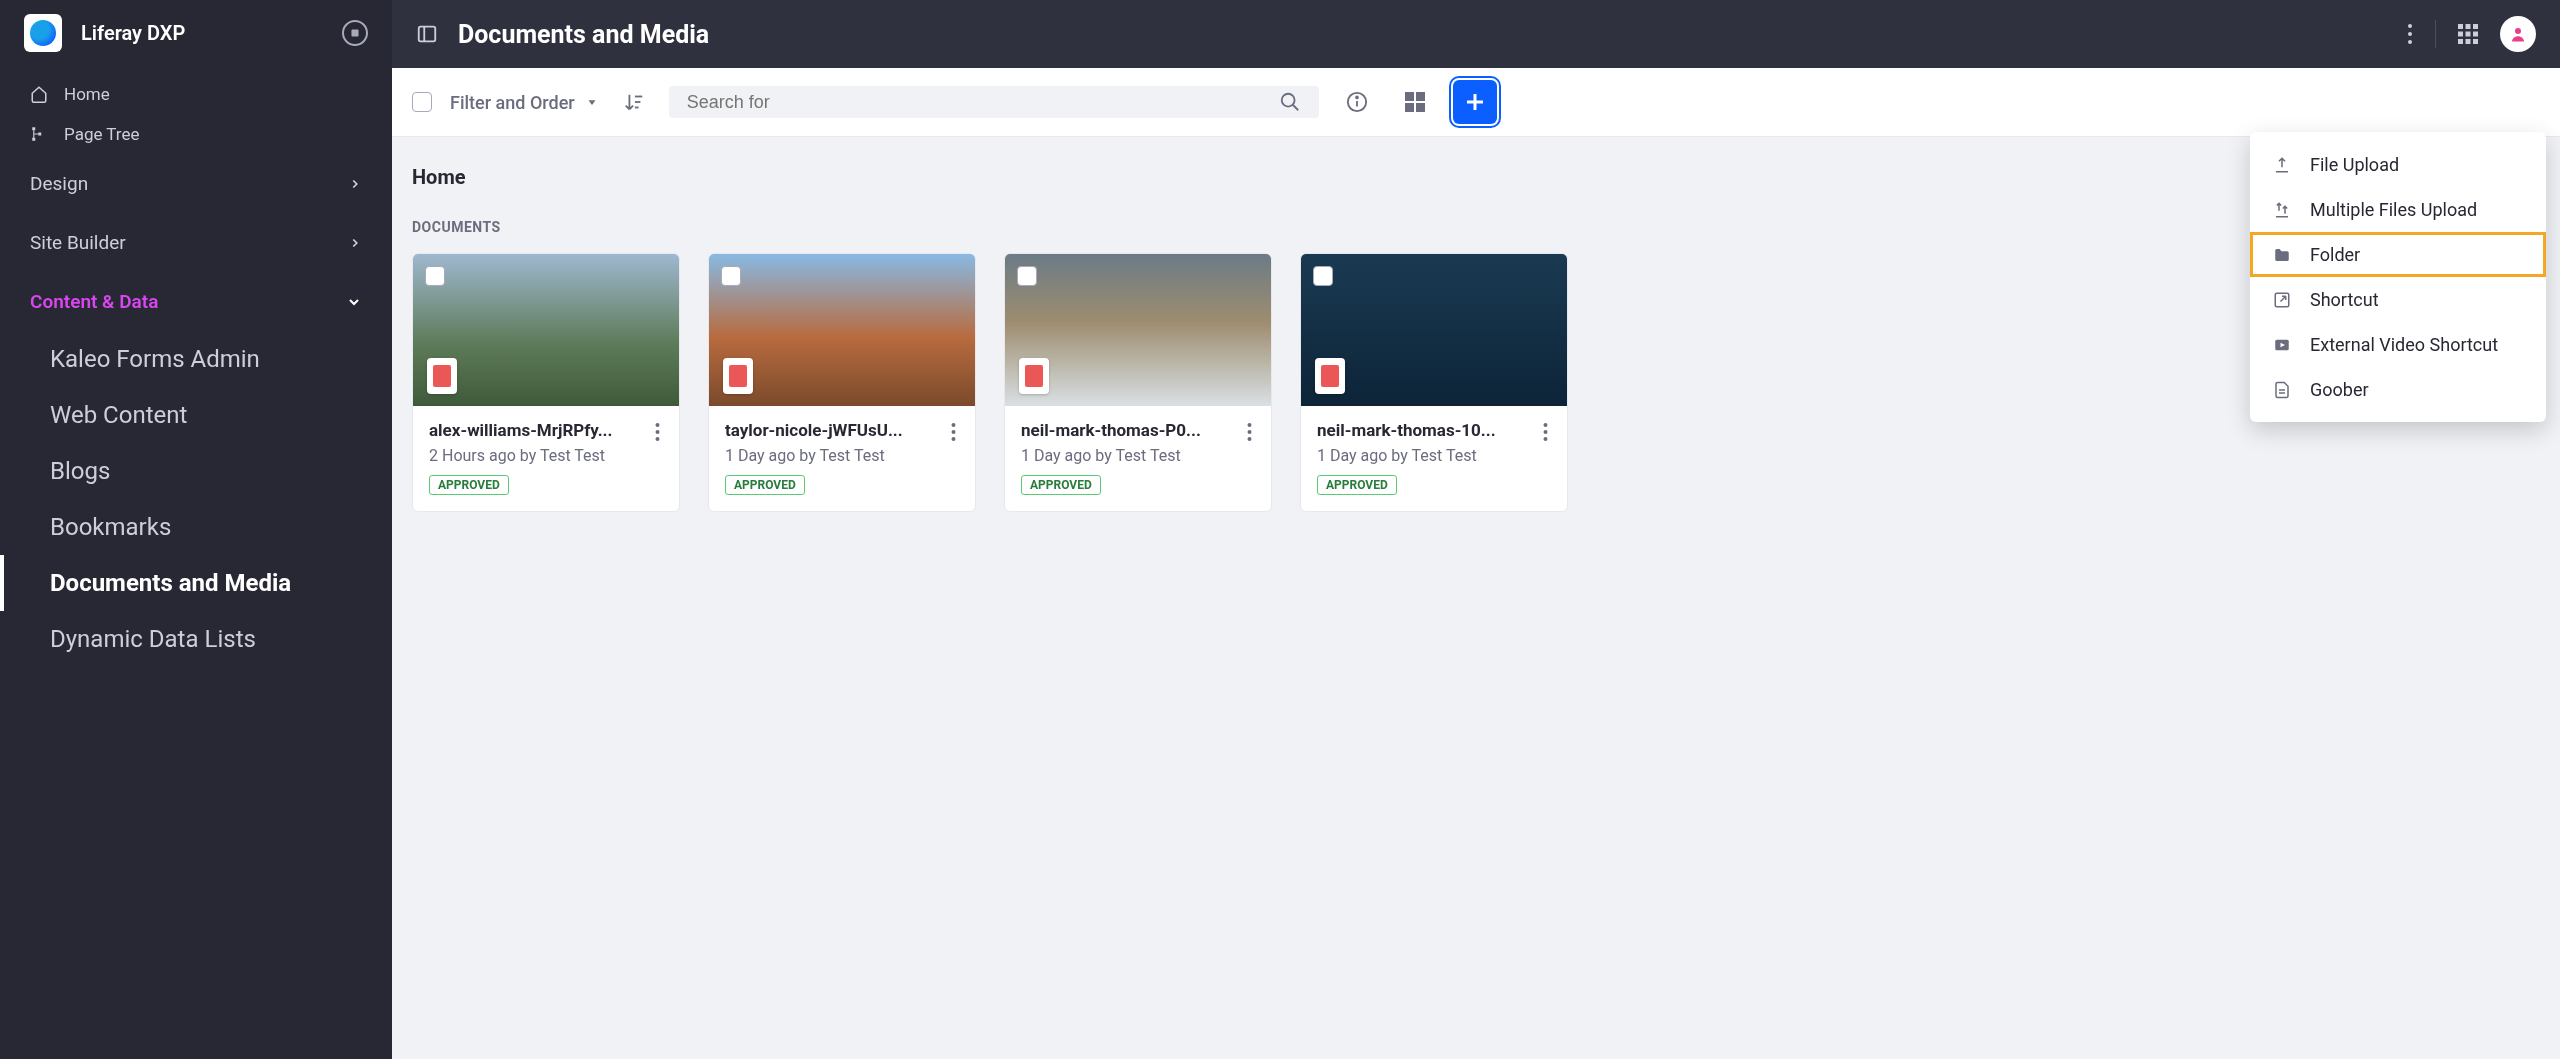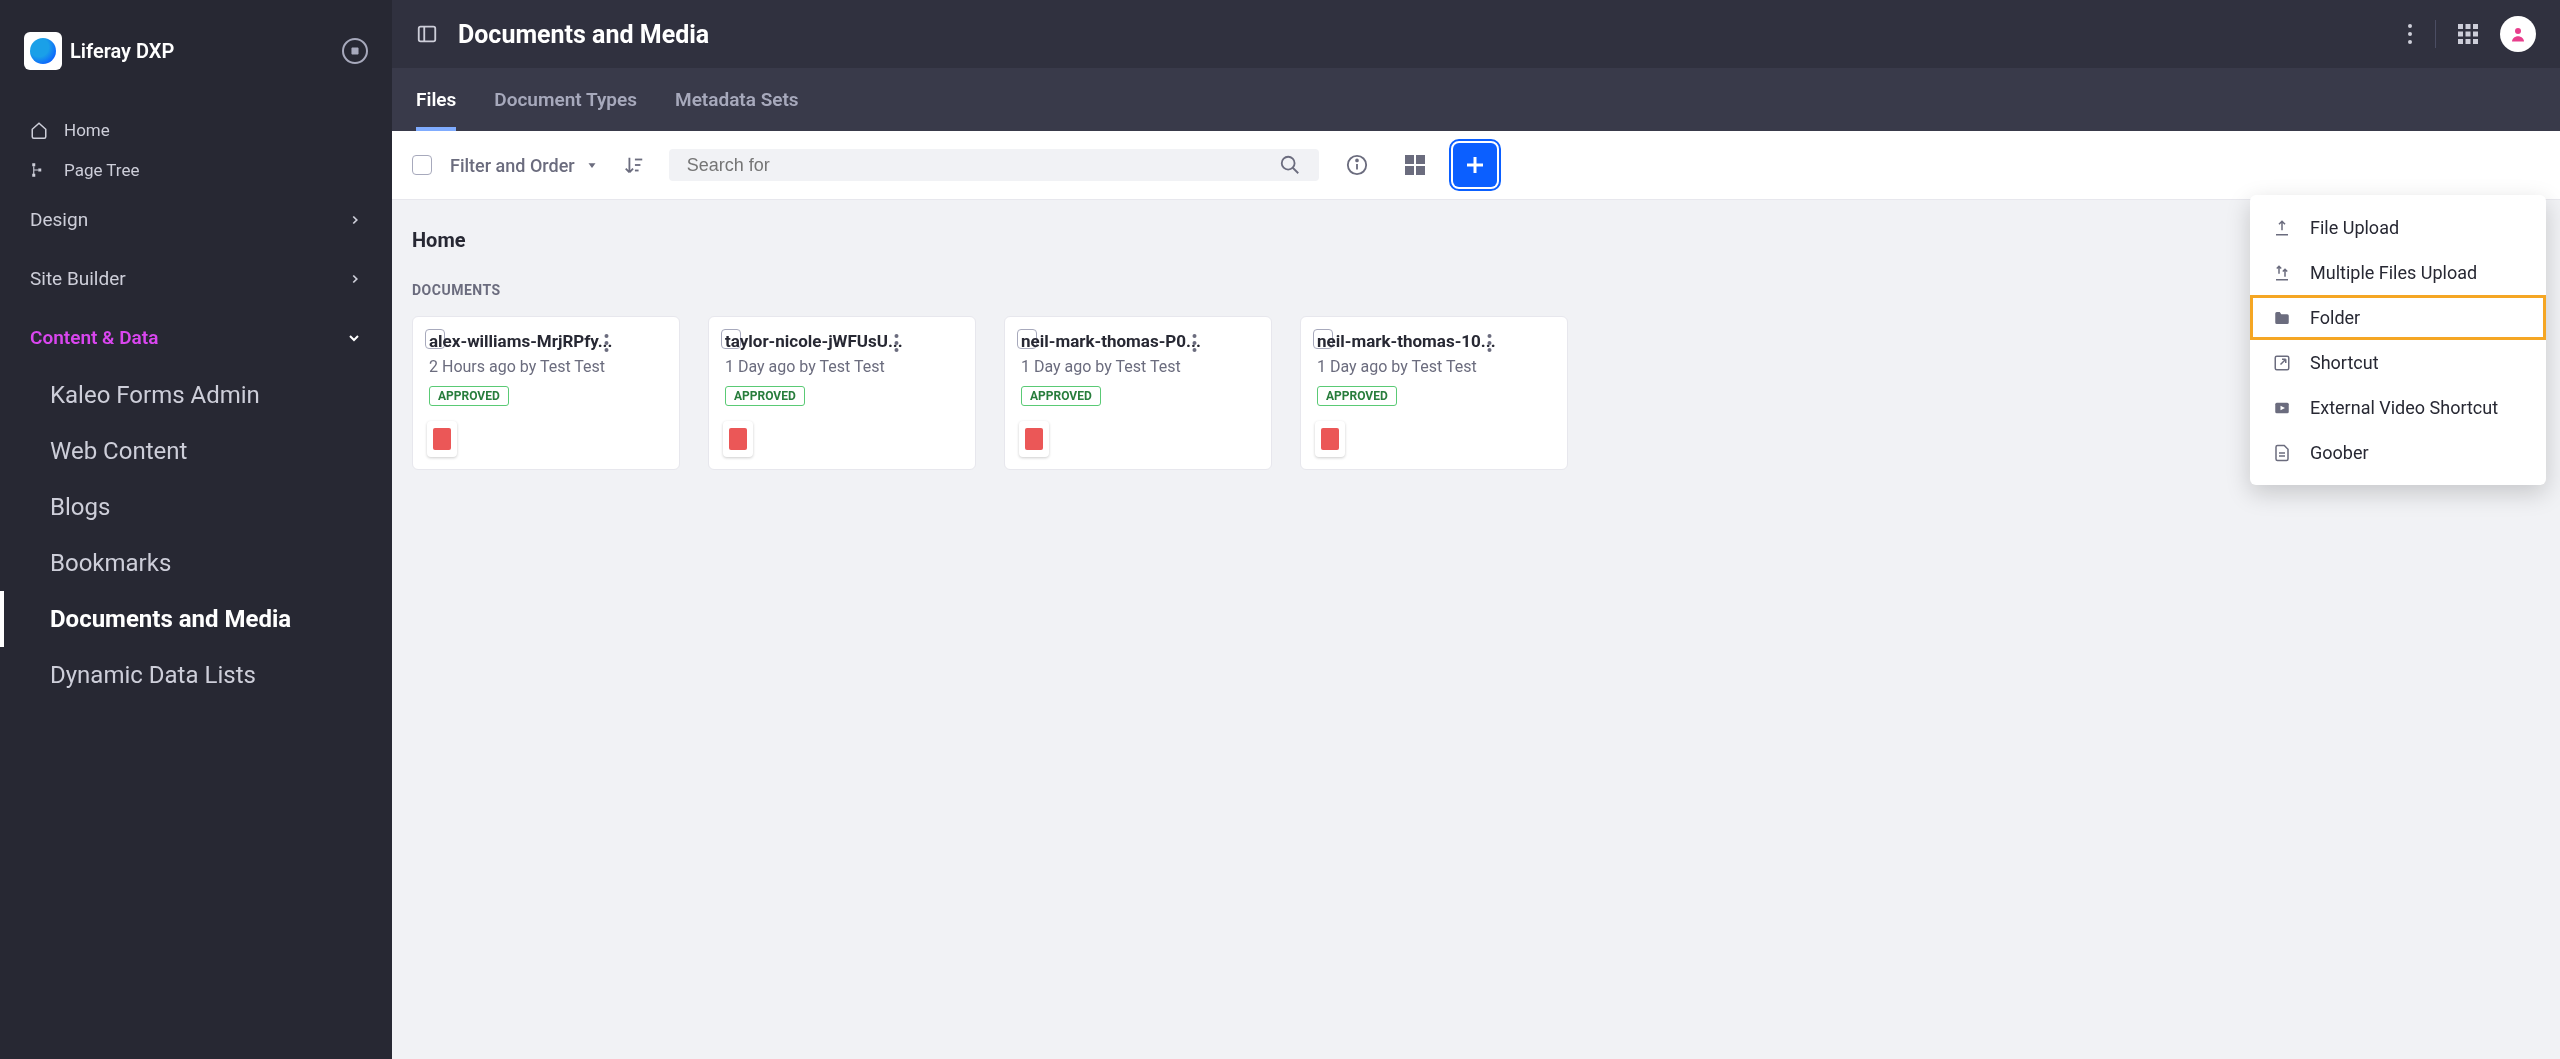--- a/index.html
+++ b/index.html
@@ -1,21 +1,21 @@
 <!DOCTYPE html>
 <html><head>
 <meta charset="utf-8">
 <style>
 * { box-sizing: border-box; margin: 0; padding: 0; }
 html, body { width: 100%; height: 100%; font-family: -apple-system, BlinkMacSystemFont, "Segoe UI", Roboto, sans-serif; }
 body { display: flex; background: #f1f2f5; color: #272833; }
 
 
 .sidebar { width: 392px; min-width: 392px; background: #272833; color: #fff; display: flex; flex-direction: column; }
-.sidebar-header { display: flex; align-items: center; padding: 32px 24px; gap: 8px; }
+.sidebar-header { display: flex; align-items: center; padding: 14px 24px; gap: 19px; }
 .brand-logo { width: 38px; height: 38px; background: #fff; border-radius: 6px; display: flex; align-items: center; justify-content: center; }
 .brand-logo-inner { width: 26px; height: 26px; border-radius: 50%; background: radial-gradient(circle at 35% 35%, #1aa0e8 40%, #0b5fff 80%); }
 .brand-name { font-size: 20px; font-weight: 600; flex: 1; }
 .compass-icon { width: 26px; height: 26px; border: 2px solid #a7a9bc; border-radius: 50%; position: relative; }
 .compass-icon::after { content: ""; position: absolute; top: 50%; left: 50%; width: 10px; height: 10px; transform: translate(-50%,-50%) rotate(45deg); background: #a7a9bc; clip-path: polygon(50% 0,100% 50%,50% 100%,0 50%); }
 
 .sidebar-nav { padding: 8px 0; }
 .nav-item { display: flex; align-items: center; gap: 16px; padding: 10px 30px; font-size: 17px; color: #cdced9; cursor: pointer; }
 .nav-group { display: flex; align-items: center; justify-content: space-between; padding: 18px 30px; font-size: 19px; color: #cdced9; cursor: pointer; }
 .nav-group.open { color: #d946ef; font-weight: 600; }
@@ -53,21 +53,21 @@
 .dropdown-item { display: flex; align-items: flex-end; gap: 18px; padding: 12px 22px; font-size: 18px; color: #272833; cursor: pointer; }
 .dropdown-item.highlight { outline: 3px solid #f5a623; outline-offset: -3px; }
 .dropdown-icon { width: 20px; height: 20px; color: #6b6c7e; display: flex; align-items: center; justify-content: center; }
 
 
 .content { padding: 28px 20px; overflow: auto; }
 .breadcrumb-home { font-size: 20px; font-weight: 700; margin-bottom: 30px; }
 .section-label { font-size: 14px; font-weight: 700; color: #6b6c7e; letter-spacing: 0.5px; margin-bottom: 18px; }
 
 .cards { display: flex; gap: 28px; flex-wrap: wrap; }
-.card { width: 268px; background: #fff; border-radius: 6px; border: 1px solid #e7e7ed; overflow: hidden; display: flex; flex-direction: row; }
+.card { width: 268px; background: #fff; border-radius: 6px; border: 1px solid #e7e7ed; overflow: hidden; display: flex; flex-direction: column; }
 .card-img { height: 152px; position: relative; background-size: cover; background-position: center; }
 .card-img .card-check { position: absolute; top: 12px; left: 12px; }
 .file-type-badge { position: absolute; bottom: 12px; left: 14px; width: 30px; height: 36px; background: #fff; border-radius: 4px; display: flex; align-items: center; justify-content: center; box-shadow: 0 1px 3px rgba(0,0,0,0.2); }
 .file-type-inner { width: 18px; height: 22px; background: #eb5757; border-radius: 2px; position: relative; }
 .card-body { padding: 14px 16px 16px; position: relative; }
 .card-title { font-size: 17px; font-weight: 700; white-space: nowrap; overflow: hidden; text-overflow: ellipsis; max-width: 200px; }
 .card-meta { font-size: 16px; color: #6b6c7e; margin-top: 6px; }
 .badge-approved { display: inline-block; margin-top: 10px; font-size: 12px; font-weight: 700; color: #287d3c; border: 1px solid #5aca75; border-radius: 3px; padding: 2px 8px; }
 .card-menu { position: absolute; top: 14px; right: 10px; width: 24px; height: 24px; display: flex; align-items: center; justify-content: center; cursor: pointer; color: #6b6c7e; }
 
@@ -177,25 +177,20 @@
         </span>
       <div class="avatar">
         <svg width="18" height="18" viewBox="0 0 24 24" fill="#e83e8c">
             <circle cx="12" cy="8" r="4"></circle>
             <path d="M4 22c0-4 4-7 8-7s8 3 8 7z"></path>
           </svg>
       </div>
     </div>
   </div>
 
-  <div class="tabs">
-    <div class="tab active"><span>Files</span></div>
-    <div class="tab"><span>Document Types</span></div>
-    <div class="tab"><span>Metadata Sets</span></div>
-  </div>
 
   <div class="toolbar">
     <div class="checkbox"></div>
     <div class="filter-label">
       <span>Filter and Order</span>
       <span>
           <svg width="14" height="14" viewBox="0 0 24 24" fill="#6b6c7e">
             <polygon points="6 9 18 9 12 17"></polygon>
           </svg>
         </span>

